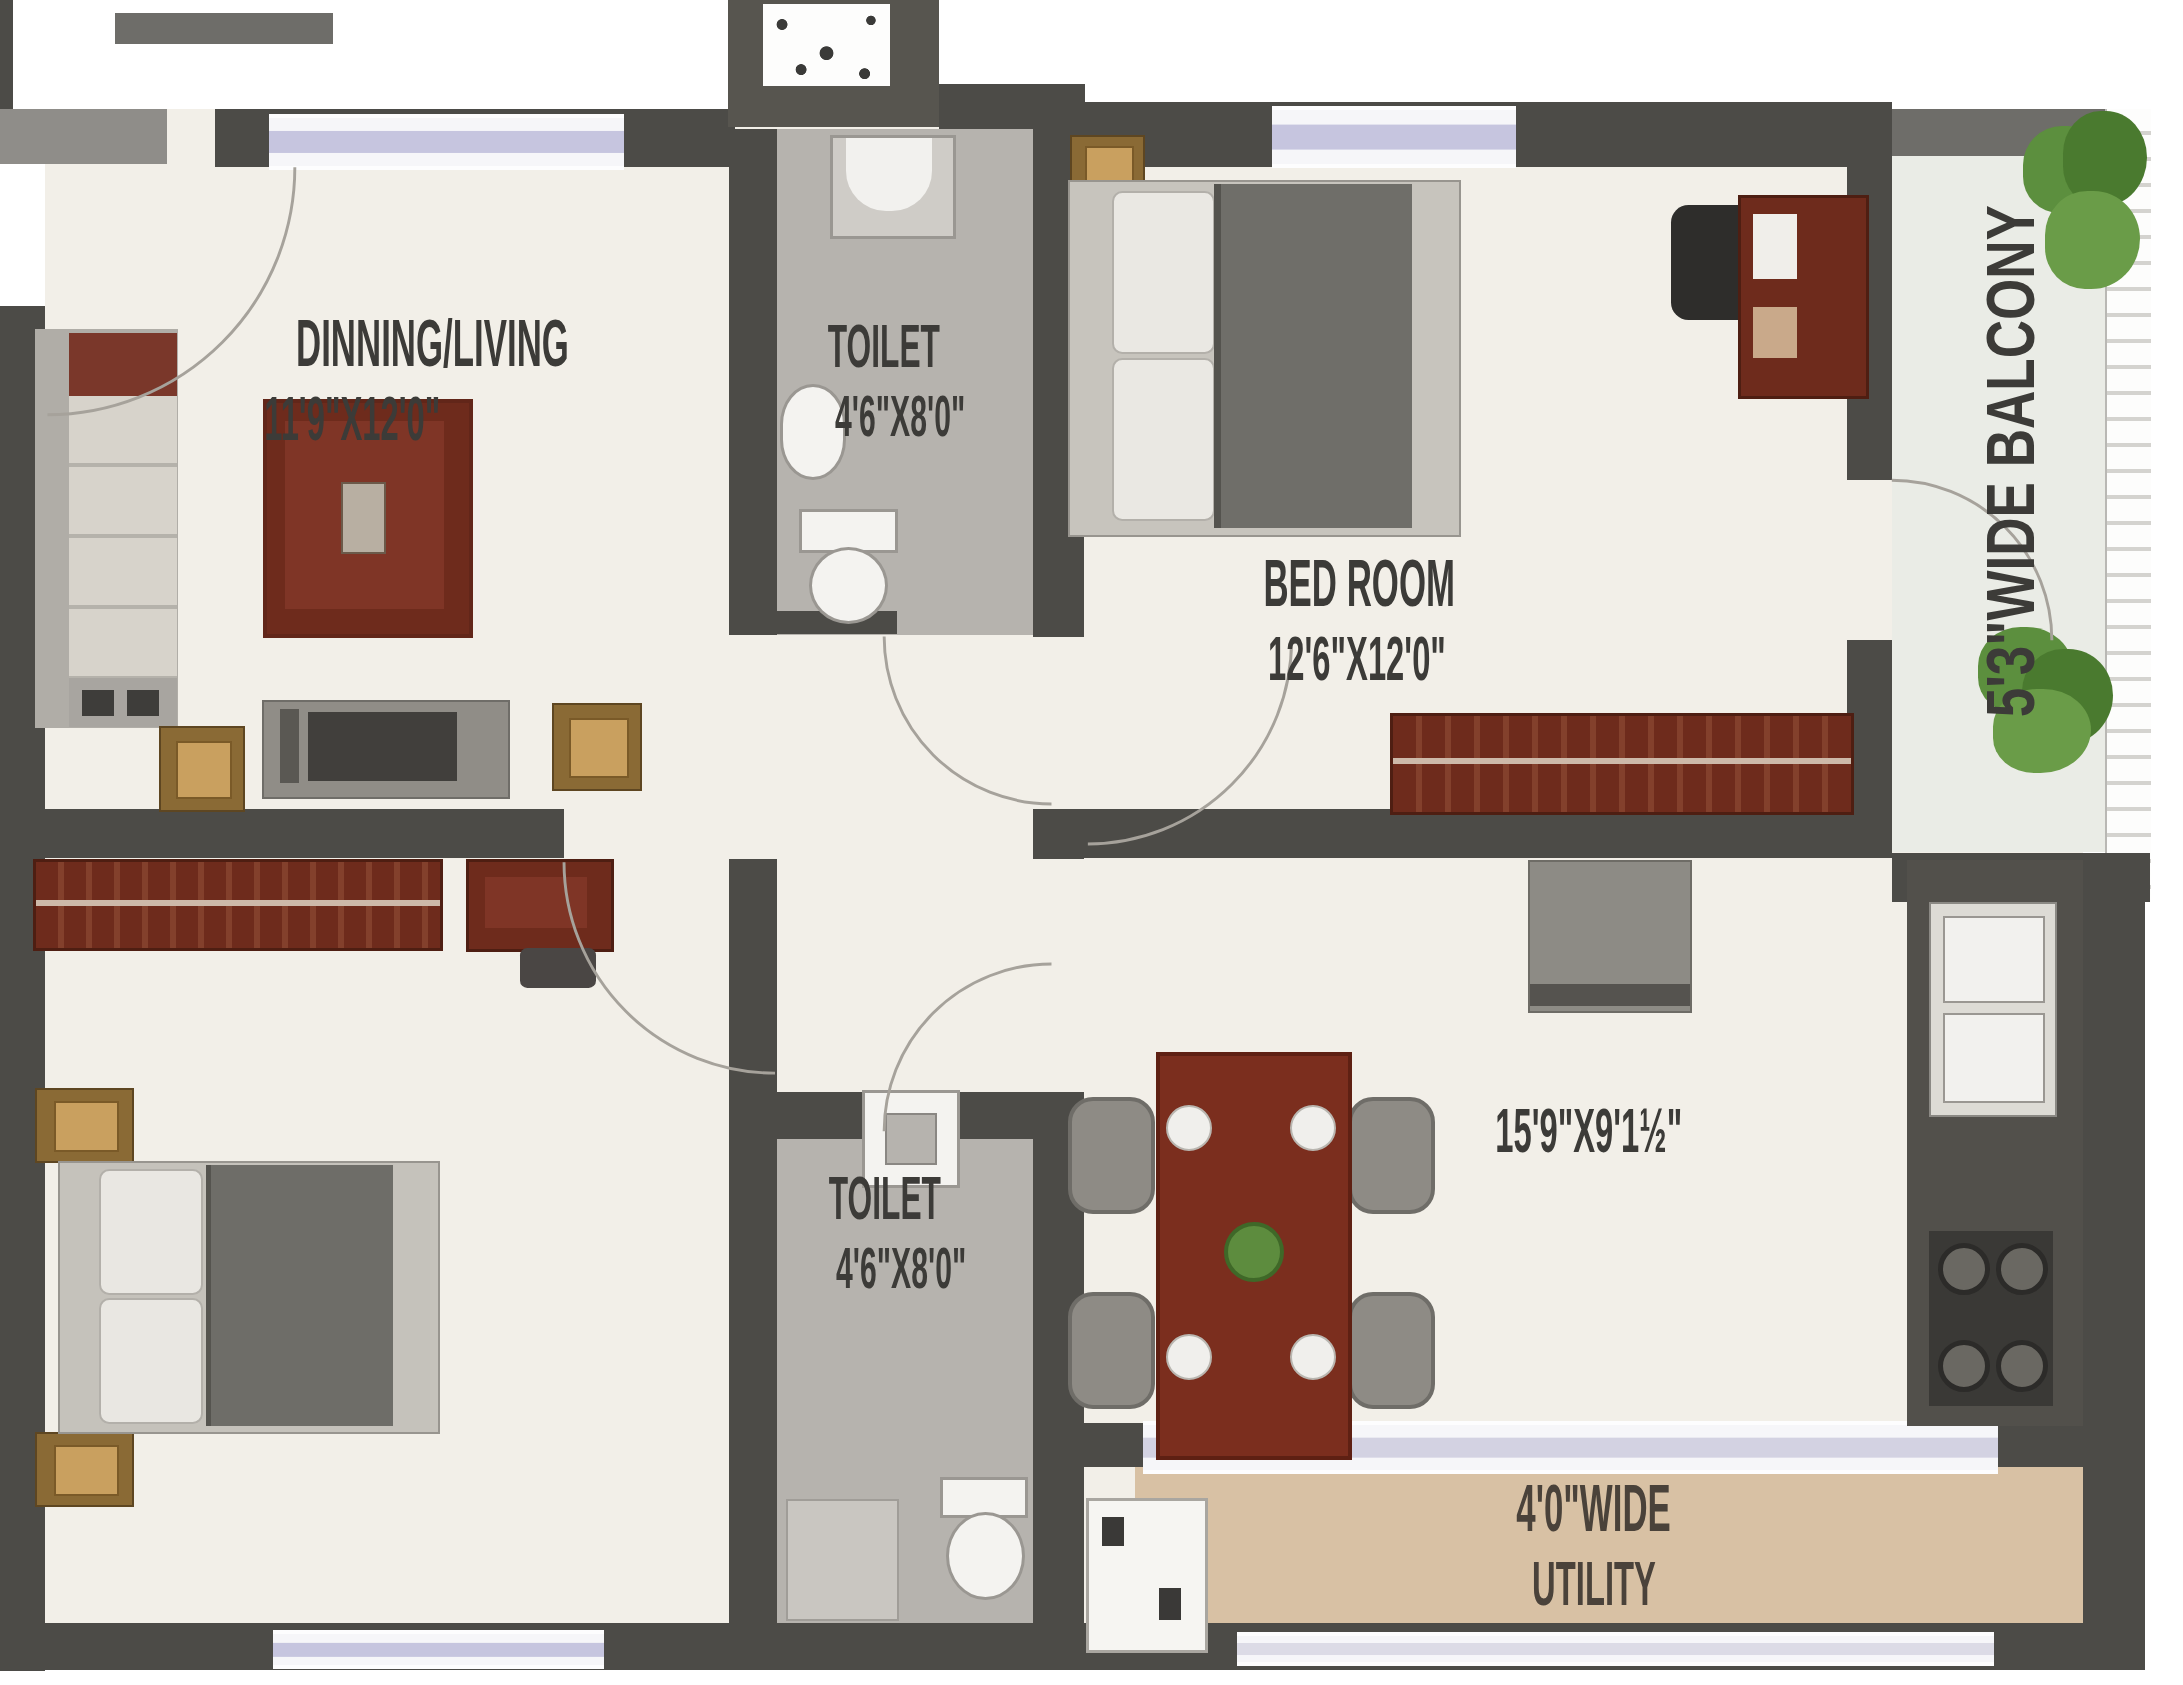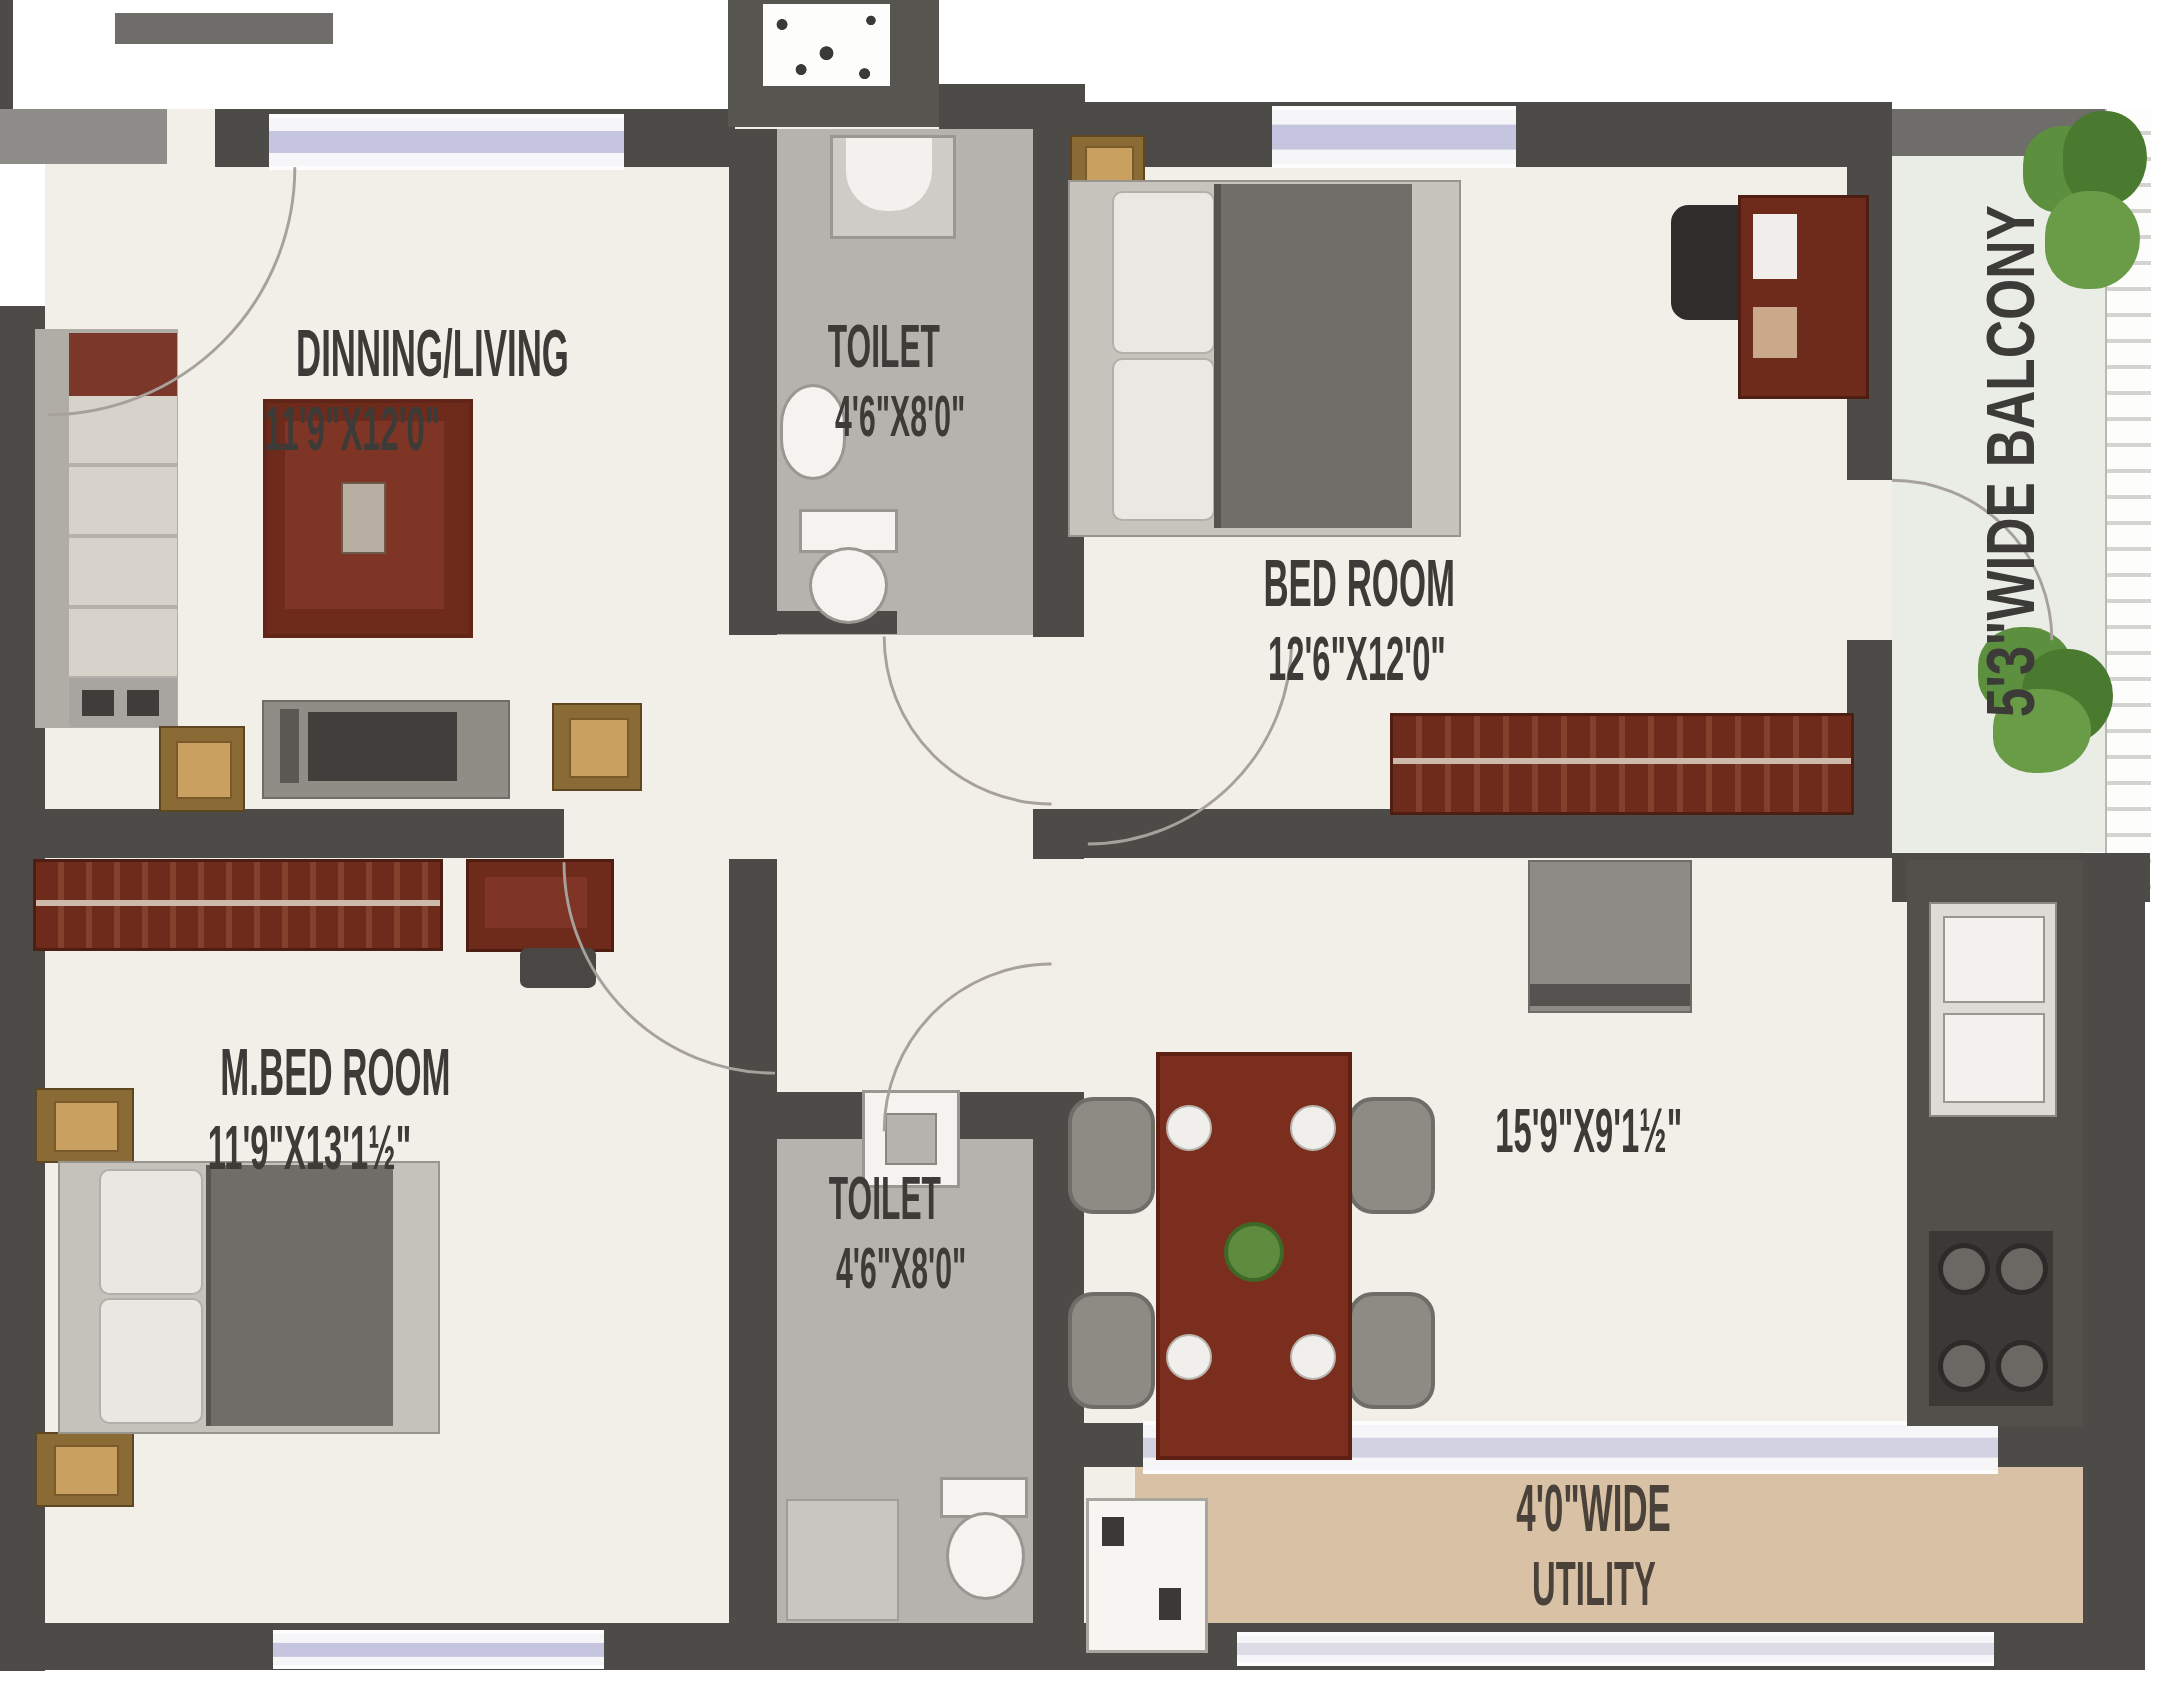--- a/index.html
+++ b/index.html
@@ -210,36 +210,32 @@
 
   <svg class="arcs" width="2183" height="1685" viewBox="0 0 3000 2316">
     <path d="M 405 230 A 340 340 0 0 1 65 570" fill="none" stroke="#a6a29b" stroke-width="4"></path>
     <path d="M 775 1185 A 290 290 0 0 0 1065 1475" fill="none" stroke="#a6a29b" stroke-width="4"></path>
     <path d="M 1495 1160 A 280 280 0 0 0 1775 880" fill="none" stroke="#a6a29b" stroke-width="4"></path>
     <path d="M 1215 875 A 230 230 0 0 0 1445 1105" fill="none" stroke="#a6a29b" stroke-width="4"></path>
     <path d="M 1215 1555 A 230 230 0 0 1 1445 1325" fill="none" stroke="#a6a29b" stroke-width="4"></path>
     <path d="M 2600 660 A 220 220 0 0 1 2820 880" fill="none" stroke="#a6a29b" stroke-width="4"></path>
   </svg>
 
-  <div class="lbl" style="left:170px;top:314px;width:364px;">
+  <div class="lbl" style="left:170px;top:304px;width:364px;">
     <div class="l1"><span>DINNING/LIVING</span></div>
     <div class="l2"><span>11'9"X12'0"</span></div>
   </div>
   <div class="lbl small" style="left:775px;top:311px;width:218px;">
     <div class="l1"><span>TOILET</span></div>
     <div class="l2"><span>4'6"X8'0"</span></div>
   </div>
   <div class="lbl" style="left:1175px;top:544px;width:364px;">
     <div class="l1"><span>BED ROOM</span></div>
     <div class="l2"><span>12'6"X12'0"</span></div>
   </div>
-  <div class="lbl" style="left:114px;top:1033px;width:364px;">
-    <div class="l1"><span>M.BED ROOM</span></div>
-    <div class="l2"><span>11'9"X13'1½"</span></div>
-  </div>
   <div class="lbl small" style="left:776px;top:1163px;width:218px;">
     <div class="l1"><span>TOILET</span></div>
     <div class="l2"><span>4'6"X8'0"</span></div>
   </div>
   <div class="lbl" style="left:1407px;top:1093px;width:364px;">
     <div class="l2"><span>15'9"X9'1½"</span></div>
   </div>
   <div class="lbl" style="left:1412px;top:1469px;width:364px;color:#4a423a;">
     <div class="l1"><span>4'0"WIDE</span></div>
     <div class="l2"><span>UTILITY</span></div>

